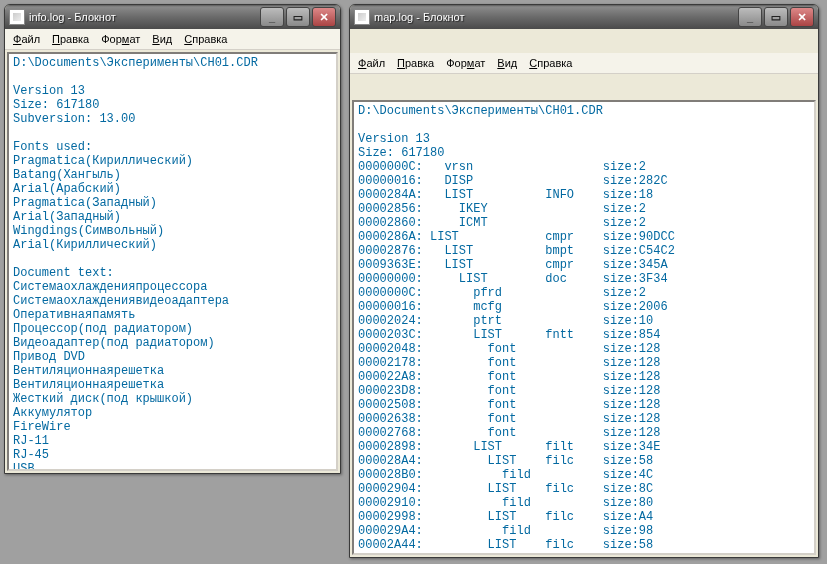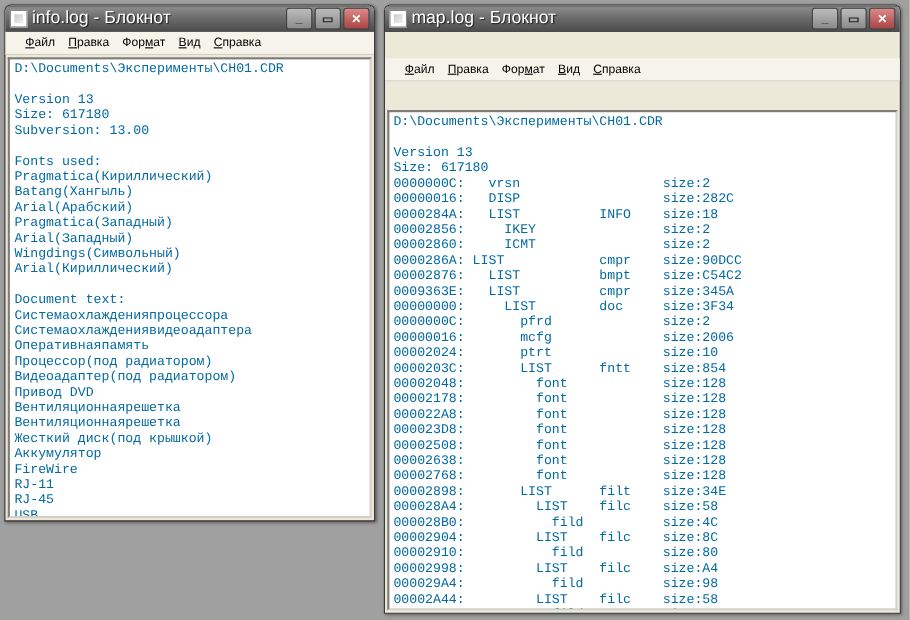--- a/index.html
+++ b/index.html
@@ -44,21 +44,21 @@
     justify-content: center;
   }
   .titlebar-icon::after {
     content: "";
     width: 8px;
     height: 8px;
     background: linear-gradient(135deg,#ccc 0%,#eee 100%);
   }
   .titlebar-text {
     flex: 1;
-    font-size: 16px;
+    font-size: 11px;
     text-shadow: 1px 1px 1px #222;
   }
   .titlebar-buttons {
     display: flex;
     gap: 2px;
   }
   .tb-btn {
     width: 22px;
     height: 18px;
     background: linear-gradient(to bottom,#bcbcbc,#8a8a8a);
@@ -75,21 +75,21 @@
   .tb-btn.close {
     background: linear-gradient(to bottom,#d88,#a44);
     color: #fff;
   }
   .menubar {
     height: 20px;
     background: #f5f3ea;
     border-bottom: 1px solid #d4d0c8;
     display: flex;
     align-items: center;
-    padding: 0 12px;
+    padding: 0 2px;
   }
   .menu-item {
     padding: 2px 6px;
     cursor: pointer;
   }
   .menu-item u { text-decoration: underline; }
   .client-frame {
     flex: 1;
     margin: 2px;
     border: 2px inset #d4d0c8;

